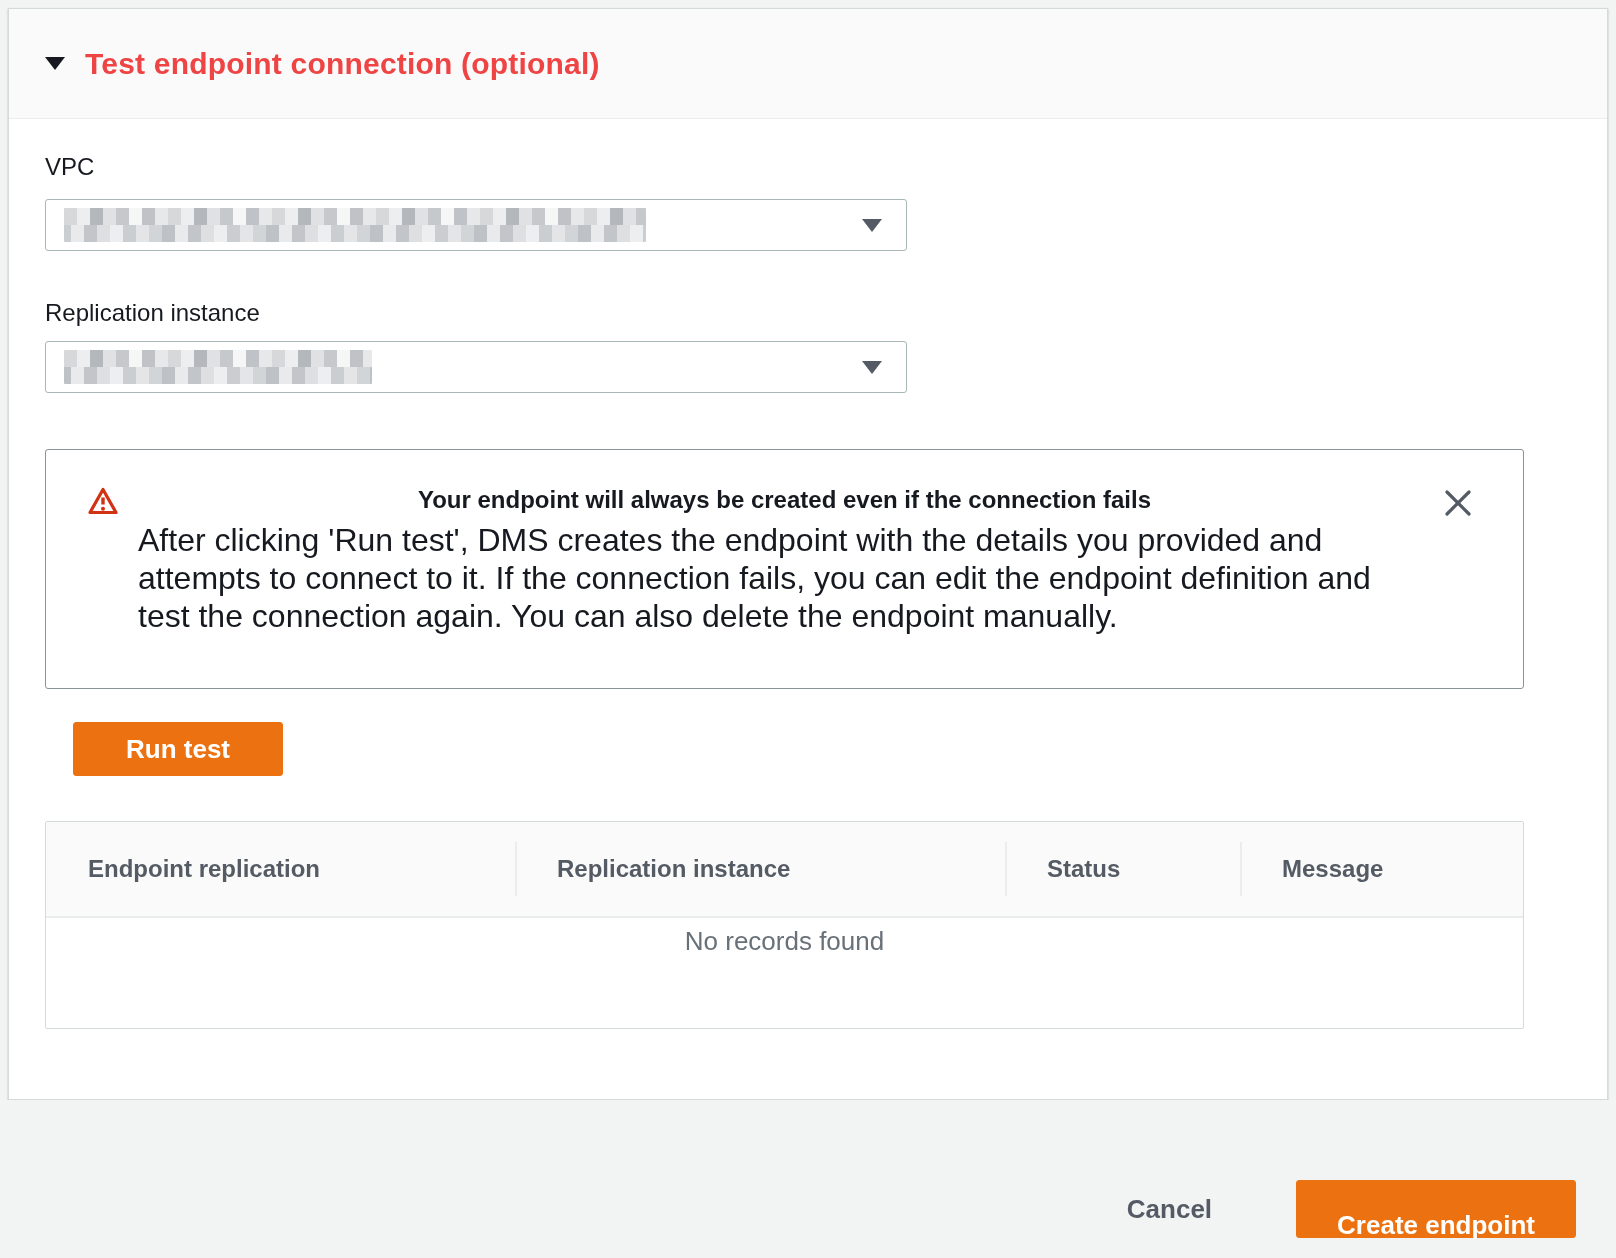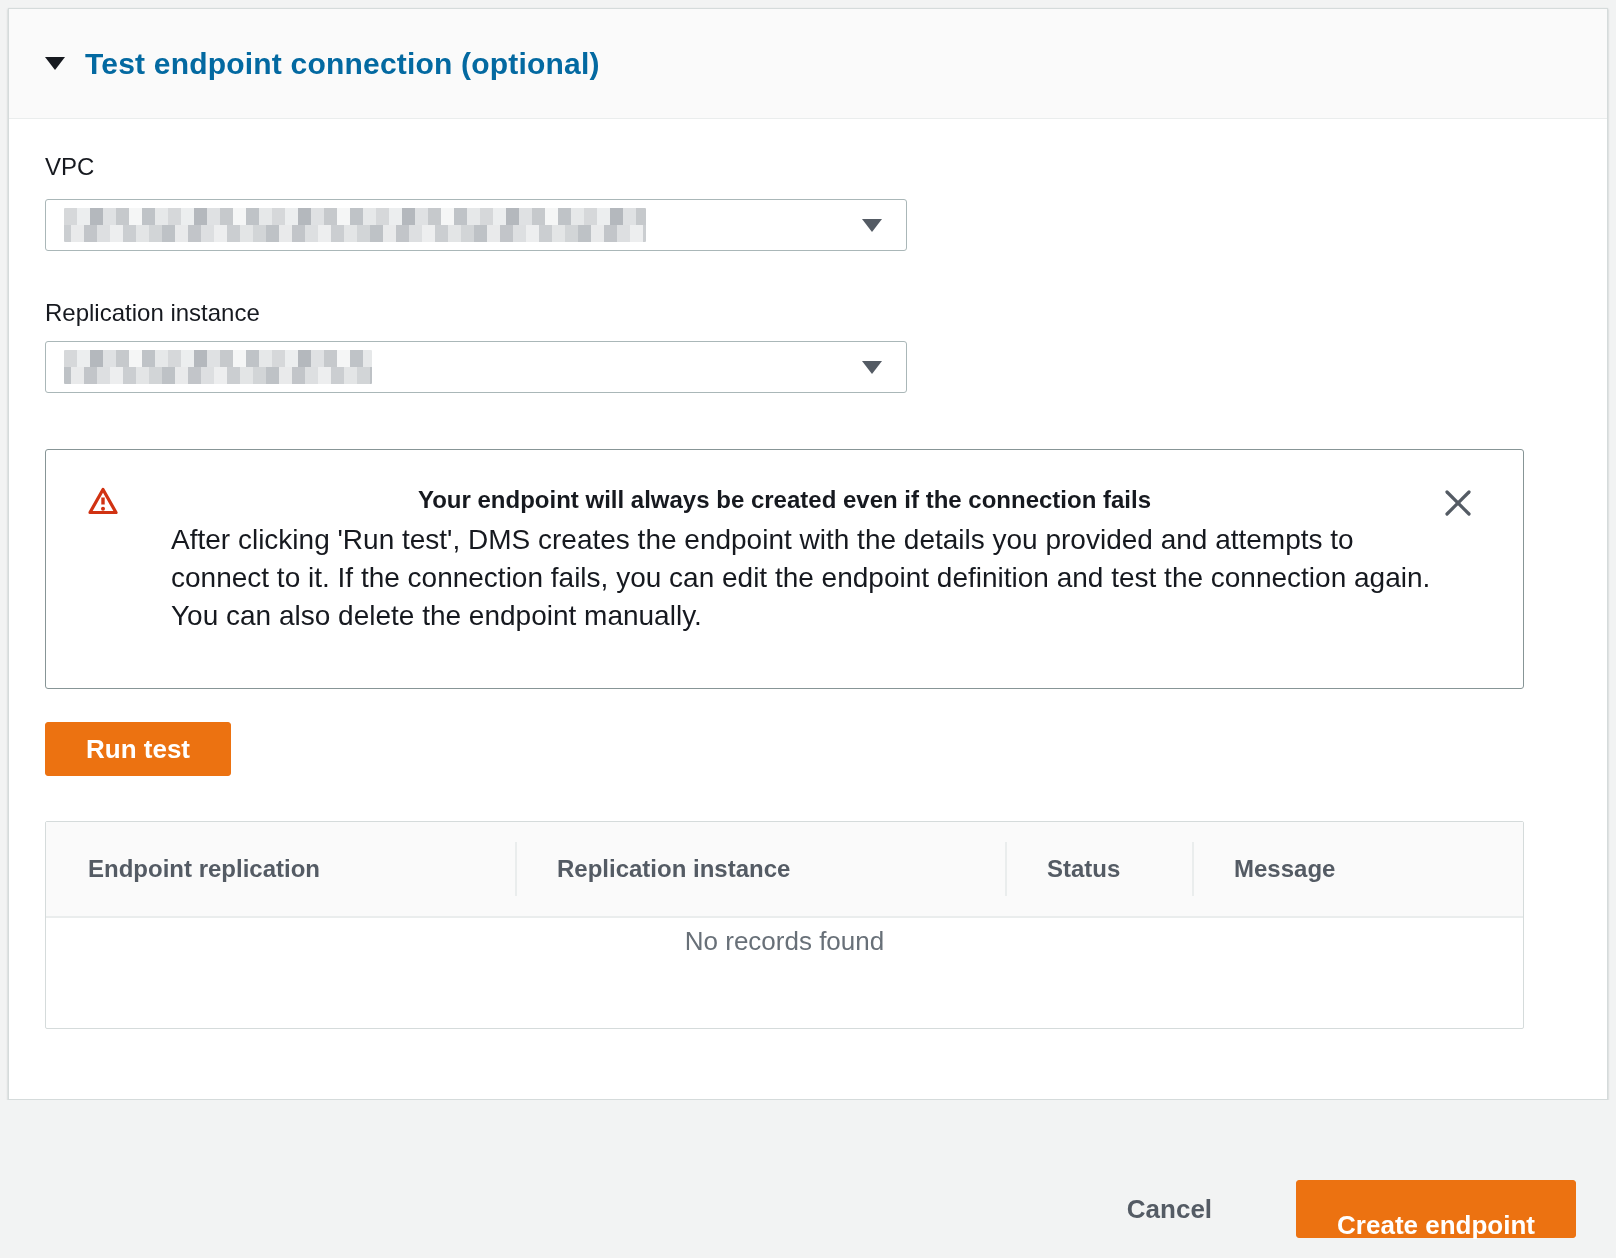--- a/index.html
+++ b/index.html
@@ -26,21 +26,21 @@
     padding:0 36px;
     cursor:pointer;
   }
   .caret-down {
     width:0; height:0;
     border-left:10px solid transparent;
     border-right:10px solid transparent;
     border-top:13px solid #16191f;
     margin-right:20px;
   }
-  .card-title { font-size:30px; font-weight:bold; color:#0369a1; letter-spacing:0.2px; }
+  .card-title { font-size:30px; font-weight:bold; color:#ef4444; letter-spacing:0.2px; }
 
   .card-body { padding:34px 85px 0 36px; }
 
   .field-label { font-size:24px; line-height:28px; color:#16191f; }
   .field-desc { font-size:22px; line-height:26px; color:#687078; margin-top:6px; }
 
   .select {
     width:862px; height:52px;
     background:#ffffff;
     border:1px solid #aab7b8;
@@ -81,38 +81,38 @@
     width:1479px; height:240px;
     border:1px solid #879596;
     border-radius:3px;
     background:#ffffff;
     padding:30px 50px 0 41px;
     display:flex;
   }
   .warning-icon-wrap { margin-top:6px; margin-right:19px; flex:none; }
   .warning-text { flex:1; max-width:1300px; }
   .warning-title { font-size:24px; font-weight:bold; line-height:40px; color:#16191f;text-align:center; }
-  .warning-body { font-size:28px; line-height:38px; color:#16191f; margin-top:1px;margin-left:33px; }
+  .warning-body { font-size:32px; line-height:38px; color:#16191f; margin-top:1px; }
   .warning-close {
     flex:none; margin-top:8px; margin-left:12px;
     background:none; border:none; cursor:pointer; padding:0;
     width:30px; height:30px;
   }
 
   .btn-primary {
     display:inline-block;
     background:#ec7211;
     border:1px solid #ec7211;
     border-radius:3px;
     color:#ffffff;
     font-family:"Liberation Sans", sans-serif;
     font-size:26px; font-weight:bold;
     cursor:pointer;
   }
-  .run-test-btn { margin-top:33px; height:54px; line-height:52px; padding:0 40px; }
+  .run-test-btn { margin-top:33px; height:54px; line-height:52px; padding:0 52px;margin-left:28px; }
 
   .results-table {
     margin-top:45px;
     width:1479px;
     border:1px solid #d5dbdb;
     border-radius:2px;
     background:#ffffff;
   }
   .thead {
     display:flex; align-items:center;
@@ -128,21 +128,21 @@
   }
   .th + .th::before {
     content:"";
     position:absolute; left:0; top:50%;
     transform:translateY(-50%);
     width:2px; height:54px;
     background:#eaeded;
   }
   .th.c1 { width:469px; }
   .th.c2 { width:490px; }
-  .th.c3 { width:187px; }
+  .th.c3 { width:235px; }
   .th.c4 { width:283px; }
   .tbody-empty {
     height:110px;
     padding-top:8px;
     text-align:center;
     font-size:26px; color:#687078;
   }
 
   .page-footer {
     position:absolute; left:0; top:1100px;

